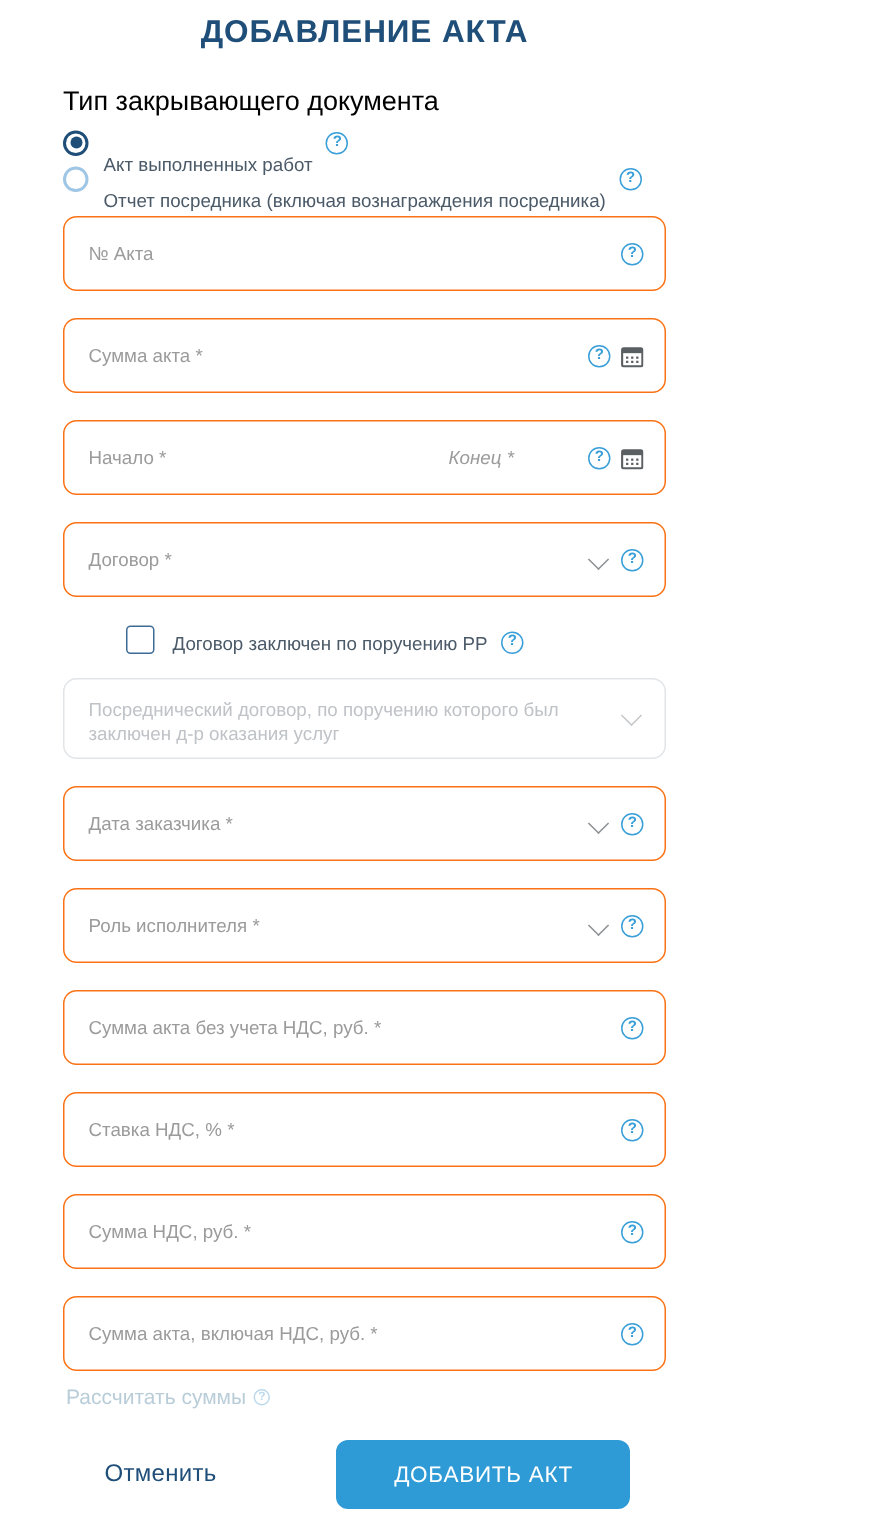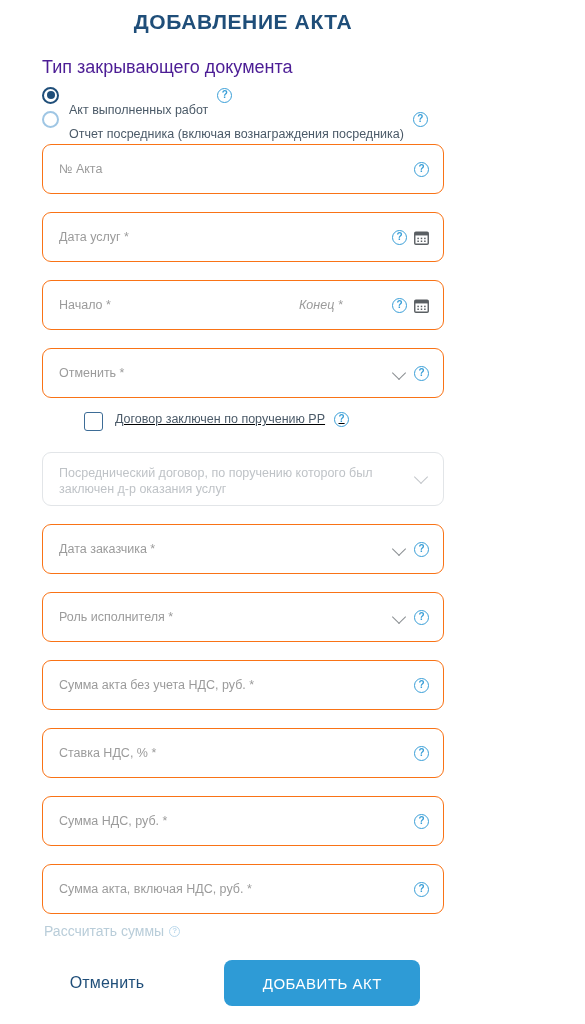--- a/index.html
+++ b/index.html
@@ -29,21 +29,21 @@
     font-size: 21px;
     font-weight: 700;
     letter-spacing: 0.6px;
     padding-top: 9px;
     line-height: 26px;
     text-transform: uppercase;
   }
 
   
   .section-heading {
-    color: #4c1d95;
+    color: #000000;
     font-size: 18px;
     font-weight: 400;
     margin: 21px 0 0 42px;
     line-height: 22px;
   }
 
   
   .radio-group {
     margin: 6px 0 0 42px;
   }
@@ -197,24 +197,23 @@
   .cal-icon {
     width: 15px;
     height: 15px;
     flex: 0 0 auto;
     display: inline-block;
   }
 
   
   .checkbox-row {
     display: flex;
-    align-items: flex-start;
+    align-items: flex-end;
     margin: -4px 0 16px 42px;
     height: 24px;
-    text-decoration: underline;
   }
   .checkbox {
     width: 19px;
     height: 19px;
     border: 1.8px solid #3d6c96;
     border-radius: 3px;
     background: #ffffff;
     box-sizing: border-box;
     flex: 0 0 auto;
   }
@@ -298,21 +297,21 @@
   <div class="fields">
 
     <div class="field">
       <span class="field-label">№ Акта</span>
       <span class="field-icons">
         <span class="help-icon">?</span>
       </span>
     </div>
 
     <div class="field">
-      <span class="field-label">Дата услуг *</span>
+      <span class="field-label">Сумма акта *</span>
       <span class="field-icons">
         <span class="help-icon">?</span>
         <span class="cal-icon">
           <svg viewBox="0 0 16 16" width="15" height="15" aria-hidden="true">
             <rect x="0.8" y="2.4" width="14.4" height="12.8" rx="1.2" fill="none" stroke="#5a5f63" stroke-width="1.5"></rect>
             <rect x="0.8" y="2.4" width="14.4" height="3.4" fill="#5a5f63"></rect>
             <rect x="3.6" y="8.2" width="1.6" height="1.6" fill="#5a5f63"></rect>
             <rect x="7.2" y="8.2" width="1.6" height="1.6" fill="#5a5f63"></rect>
             <rect x="10.8" y="8.2" width="1.6" height="1.6" fill="#5a5f63"></rect>
             <rect x="3.6" y="11.2" width="1.6" height="1.6" fill="#5a5f63"></rect>
@@ -337,21 +336,21 @@
             <rect x="10.8" y="8.2" width="1.6" height="1.6" fill="#5a5f63"></rect>
             <rect x="3.6" y="11.2" width="1.6" height="1.6" fill="#5a5f63"></rect>
             <rect x="7.2" y="11.2" width="1.6" height="1.6" fill="#5a5f63"></rect>
             <rect x="10.8" y="11.2" width="1.6" height="1.6" fill="#5a5f63"></rect>
           </svg>
         </span>
       </span>
     </div>
 
     <div class="field">
-      <span class="field-label">Отменить *</span>
+      <span class="field-label">Договор *</span>
       <span class="field-icons">
         <span class="chevron"></span>
         <span class="help-icon">?</span>
       </span>
     </div>
 
     <div class="checkbox-row">
       <span class="checkbox"></span>
       <span class="checkbox-label">Договор заключен по поручению РР</span>
       <span class="help-icon inline">?</span>

